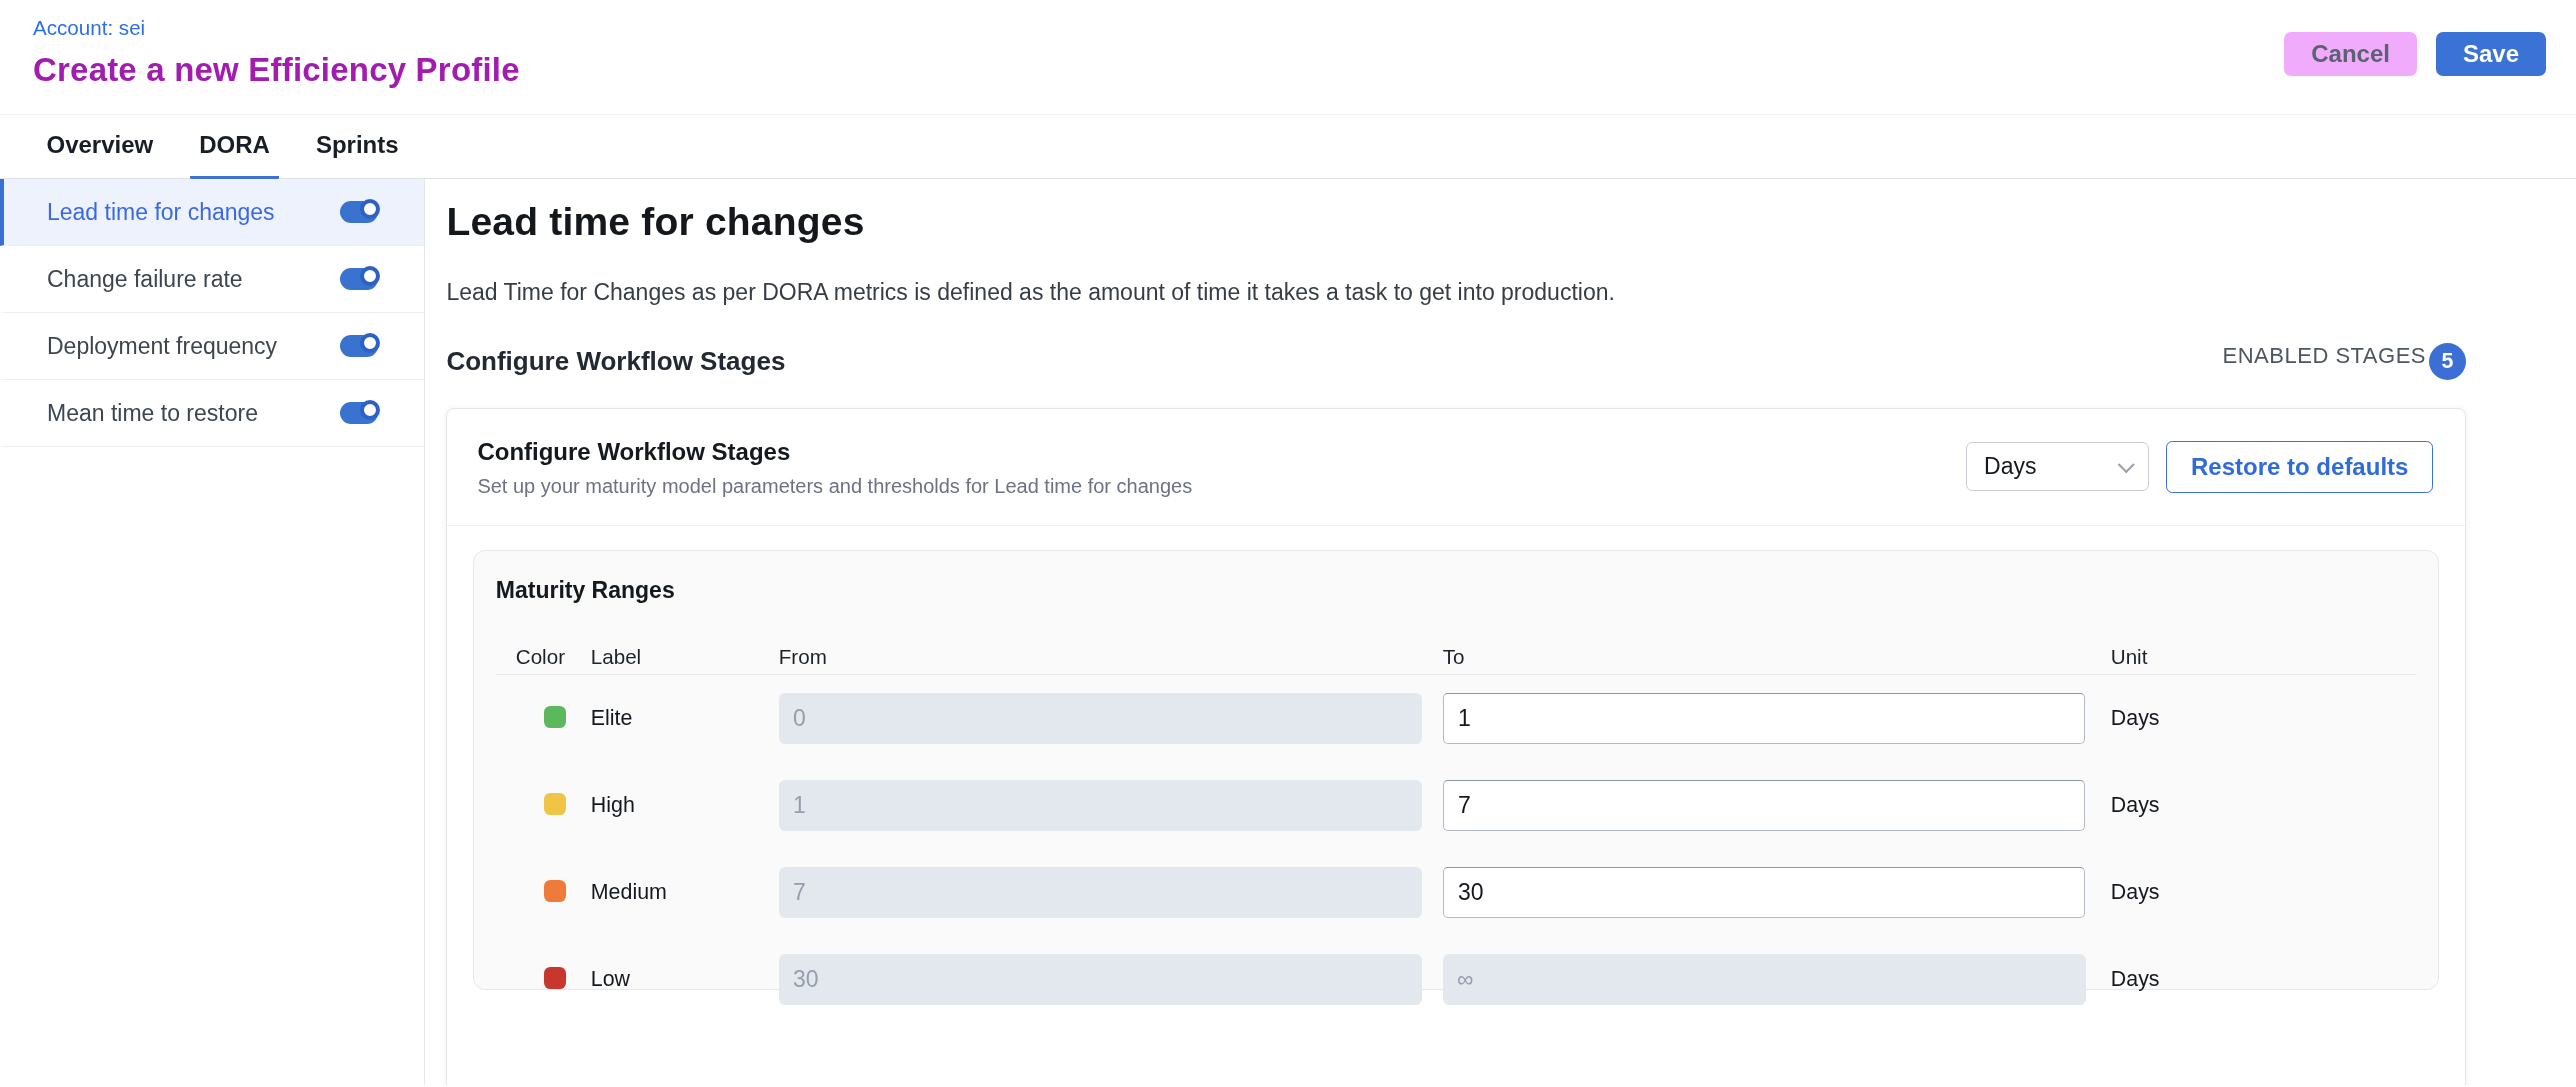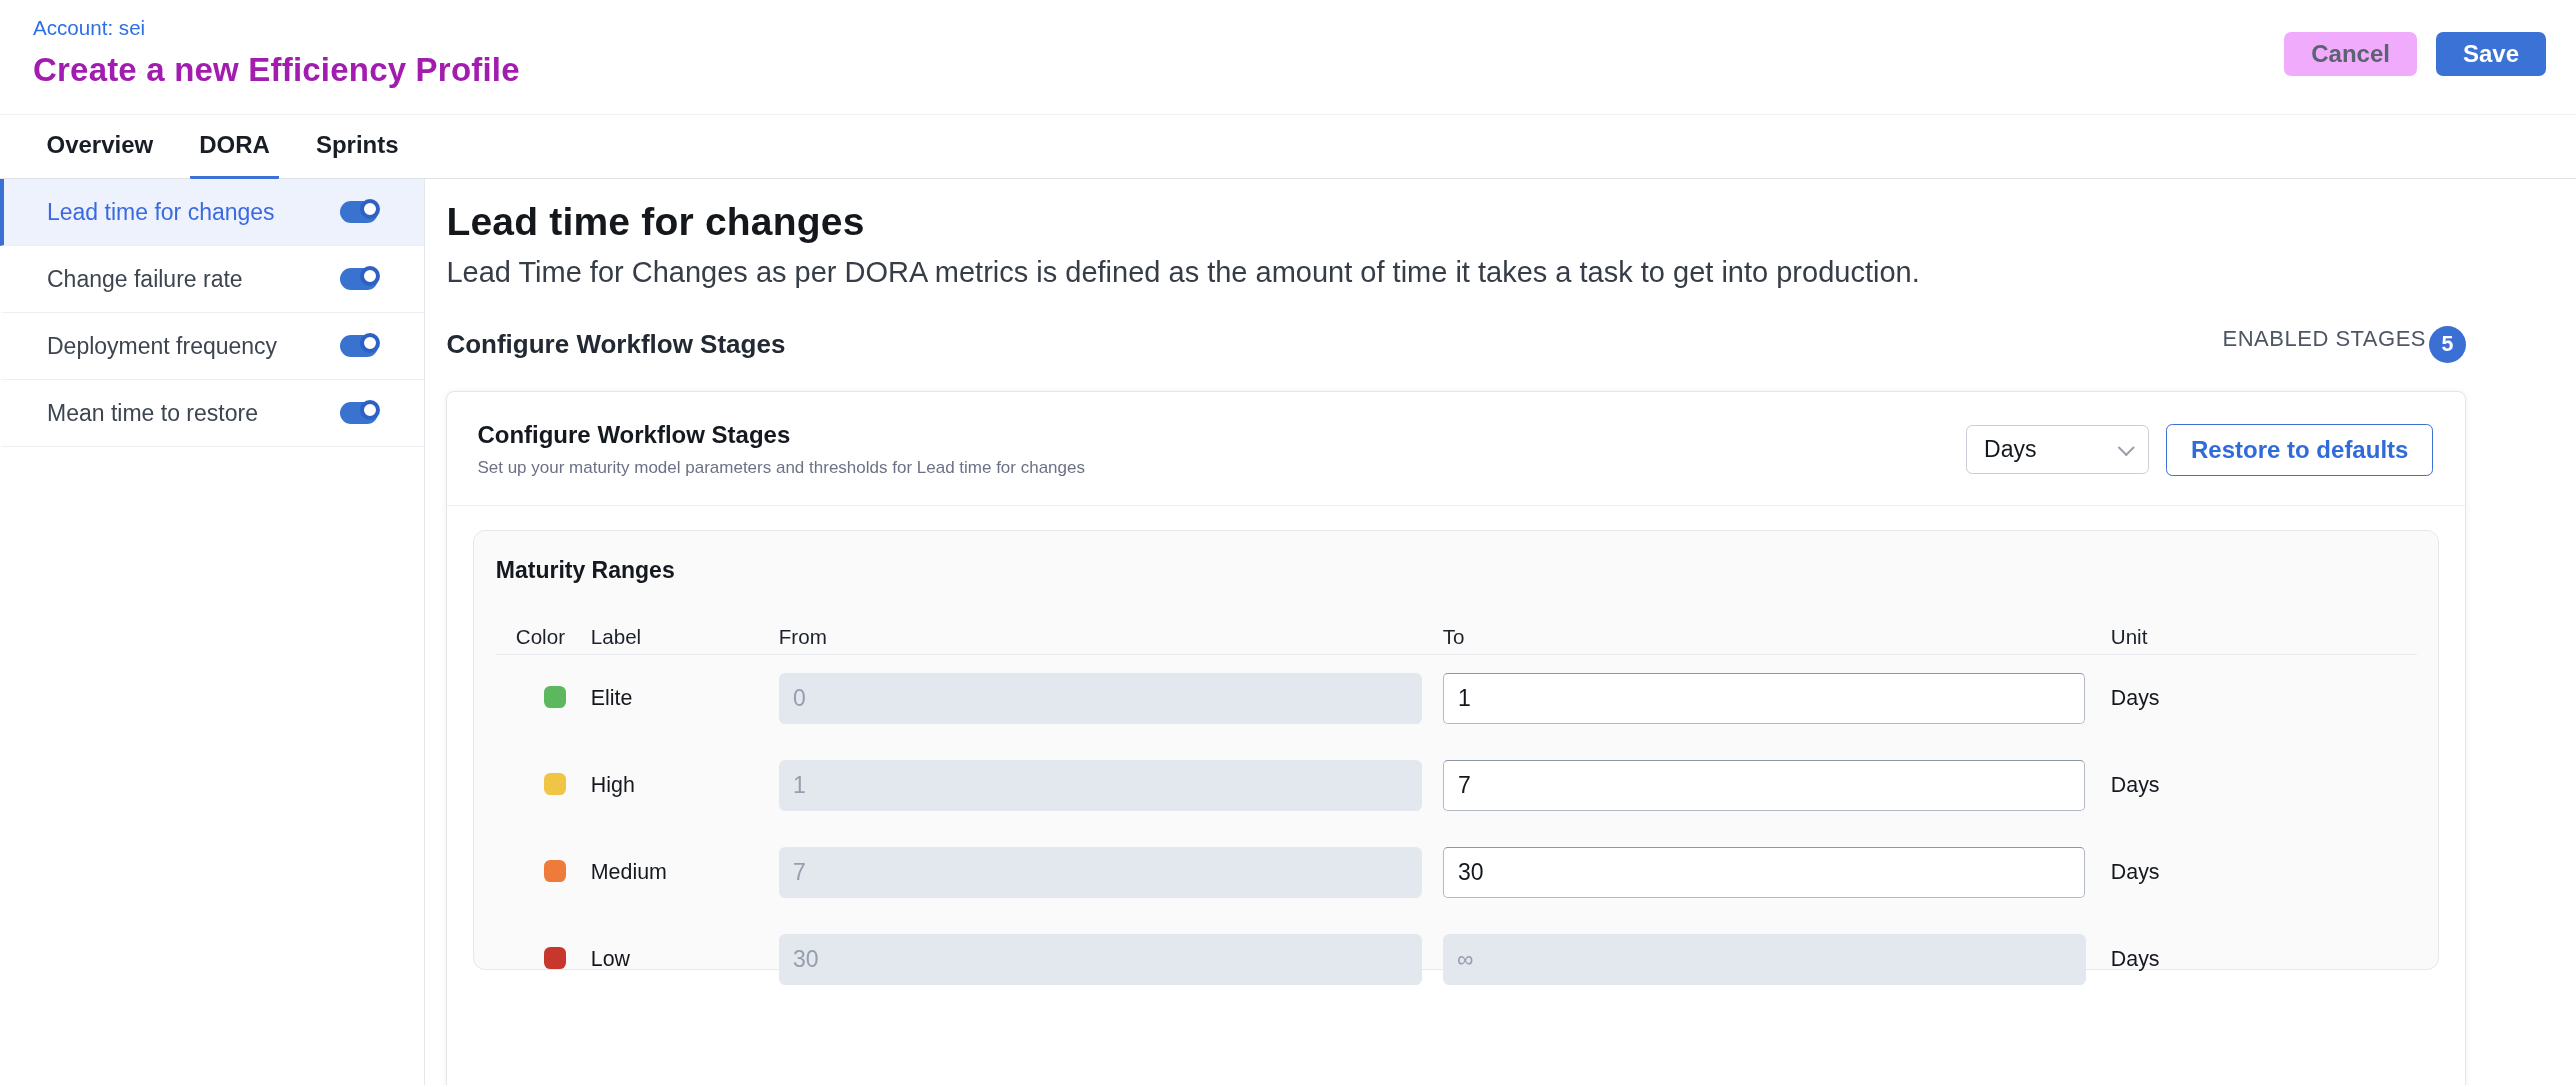--- a/index.html
+++ b/index.html
@@ -57,21 +57,21 @@
   .side-item.selected { background: #edf2fc; color: #3b6ae0; border-left-color: #3b6fd4; }
   .toggle { position: relative; width: 38px; height: 22px; background: #3a72cf; border-radius: 12.7px; flex: none; cursor: pointer; }
   .toggle .knob {
     position: absolute; right: -2.4px; top: -2.4px;
     width: 20px; height: 20px; background: #fff;
     border: 4px solid #2d62c4; border-radius: 50%;
   }
   
   .main { flex: 1; padding: 20.6px 110px 0 21.4px; background: #fff; overflow: hidden; }
   .main-heading { font-size: 39px; font-weight: 700; color: #14181d; letter-spacing: 0.2px; }
-  .main-desc { margin-top: 12px; font-size: 29px; color: #363d47; }
+  .main-desc { margin-top: 35px; font-size: 23px; color: #363d47; }
   .section-row { margin-top: 37px; display: flex; align-items: center; justify-content: space-between; }
   .section-heading { font-size: 26px; font-weight: 700; color: #232933; }
   .enabled-stages { display: flex; align-items: flex-start; gap: 3px; }
   .enabled-stages-label { font-size: 22px; color: #4e5664; letter-spacing: 0.5px; }
   .count-badge {
     width: 37px; height: 37px; border-radius: 50%;
     background: #3b6fd4; color: #fff;
     font-size: 21.4px; font-weight: 700;
     display: flex; align-items: center; justify-content: center;
   }
@@ -83,21 +83,21 @@
     border: 0.8px solid #e3e5ea;
     border-radius: 8px;
     box-shadow: 0 1.6px 6.3px rgba(31,41,55,0.07);
   }
   .card-header {
     display: flex; align-items: flex-start; justify-content: space-between;
     padding: 28.6px 32px 27px 30px;
     border-bottom: 1.6px solid #eceef1;
   }
   .card-title { font-size: 24px; font-weight: 700; color: #14181f; }
-  .card-subtitle { margin-top: 9.5px; font-size: 17px; color: #6d7186; }
+  .card-subtitle { margin-top: 9.5px; font-size: 20px; color: #6d7186; }
   .card-controls { display: flex; gap: 17.5px; align-items: center; margin-top: 3.2px; }
   .select-box {
     width: 183px; height: 49px;
     border: 0.8px solid #c9cdd6; border-radius: 6.3px;
     display: flex; align-items: center; justify-content: space-between;
     padding: 0 17.5px; font-size: 23px; color: #14181f; background: #fff; cursor: pointer;
   }
   .chevron {
     width: 12px; height: 12px;
     border-right: 2.4px solid #99a0ac; border-bottom: 2.4px solid #99a0ac;

